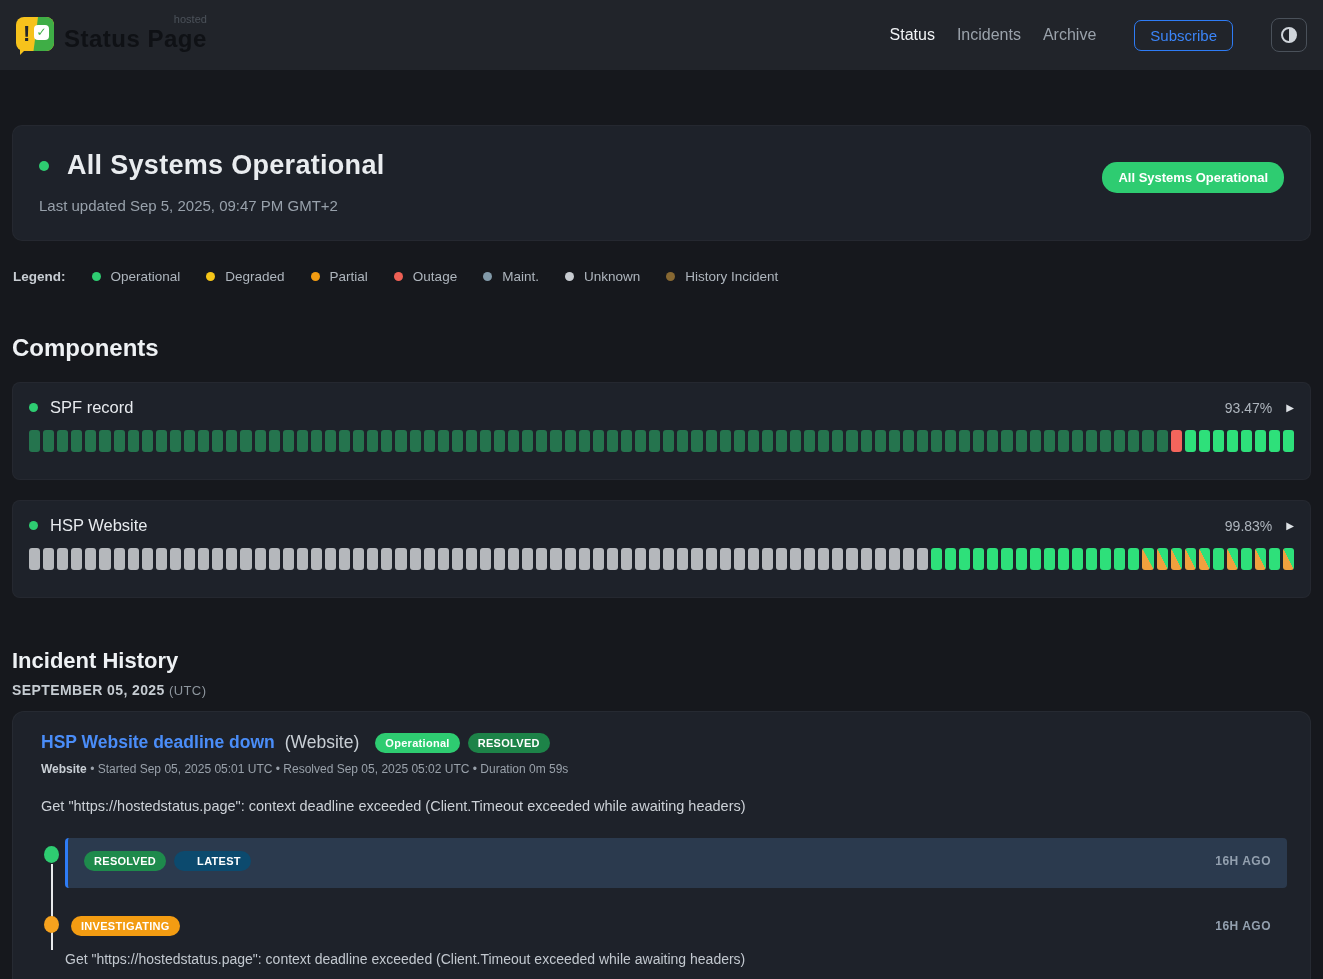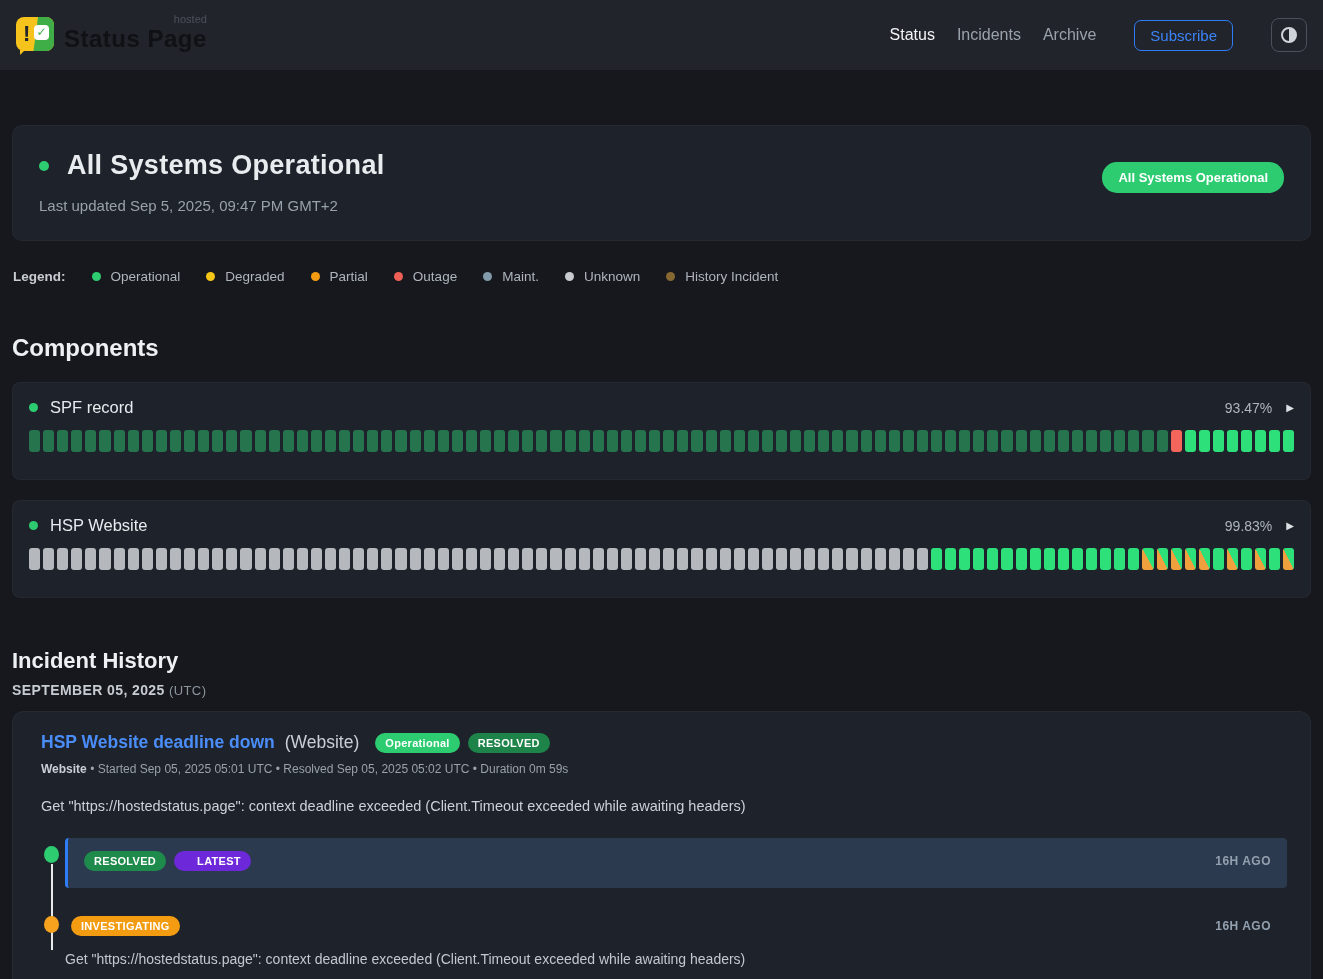--- a/index.html
+++ b/index.html
@@ -404,21 +404,21 @@
     </div>
     <div class="incident-desc">Get "https://hostedstatus.page": context deadline exceeded (Client.Timeout exceeded while awaiting headers)</div>
 
     <div class="timeline" id="timeline">
       <div class="timeline-line" id="timeline-line" style="top: 26px; height: 86px;"></div>
     <div class="update-row" style="position: relative;">
           <span class="tl-dot" style="background: rgb(46, 204, 113); left: -21px; top: 8px;"></span>
           <div class="update-block highlight">
             <div class="update-head">
               <span class="pill" style="background: rgb(30, 138, 76);">RESOLVED</span>
-              <span class="pill" style="background: #6d28d9; padding-left: 23px;">LATEST</span>
+              <span class="pill" style="background: #0c4a6e; padding-left: 23px;">LATEST</span>
               <span class="update-time">16H AGO</span>
             </div>
           </div>
         </div>
         <div class="update-row" style="position: relative;">
           <span class="tl-dot" style="background: rgb(246, 162, 30); left: -21px; top: 2px;"></span>
           <div class="update-block plain">
             <div class="update-head">
               <span class="pill" style="background: rgb(243, 156, 18);">INVESTIGATING</span>
               <span class="update-time">16H AGO</span>

